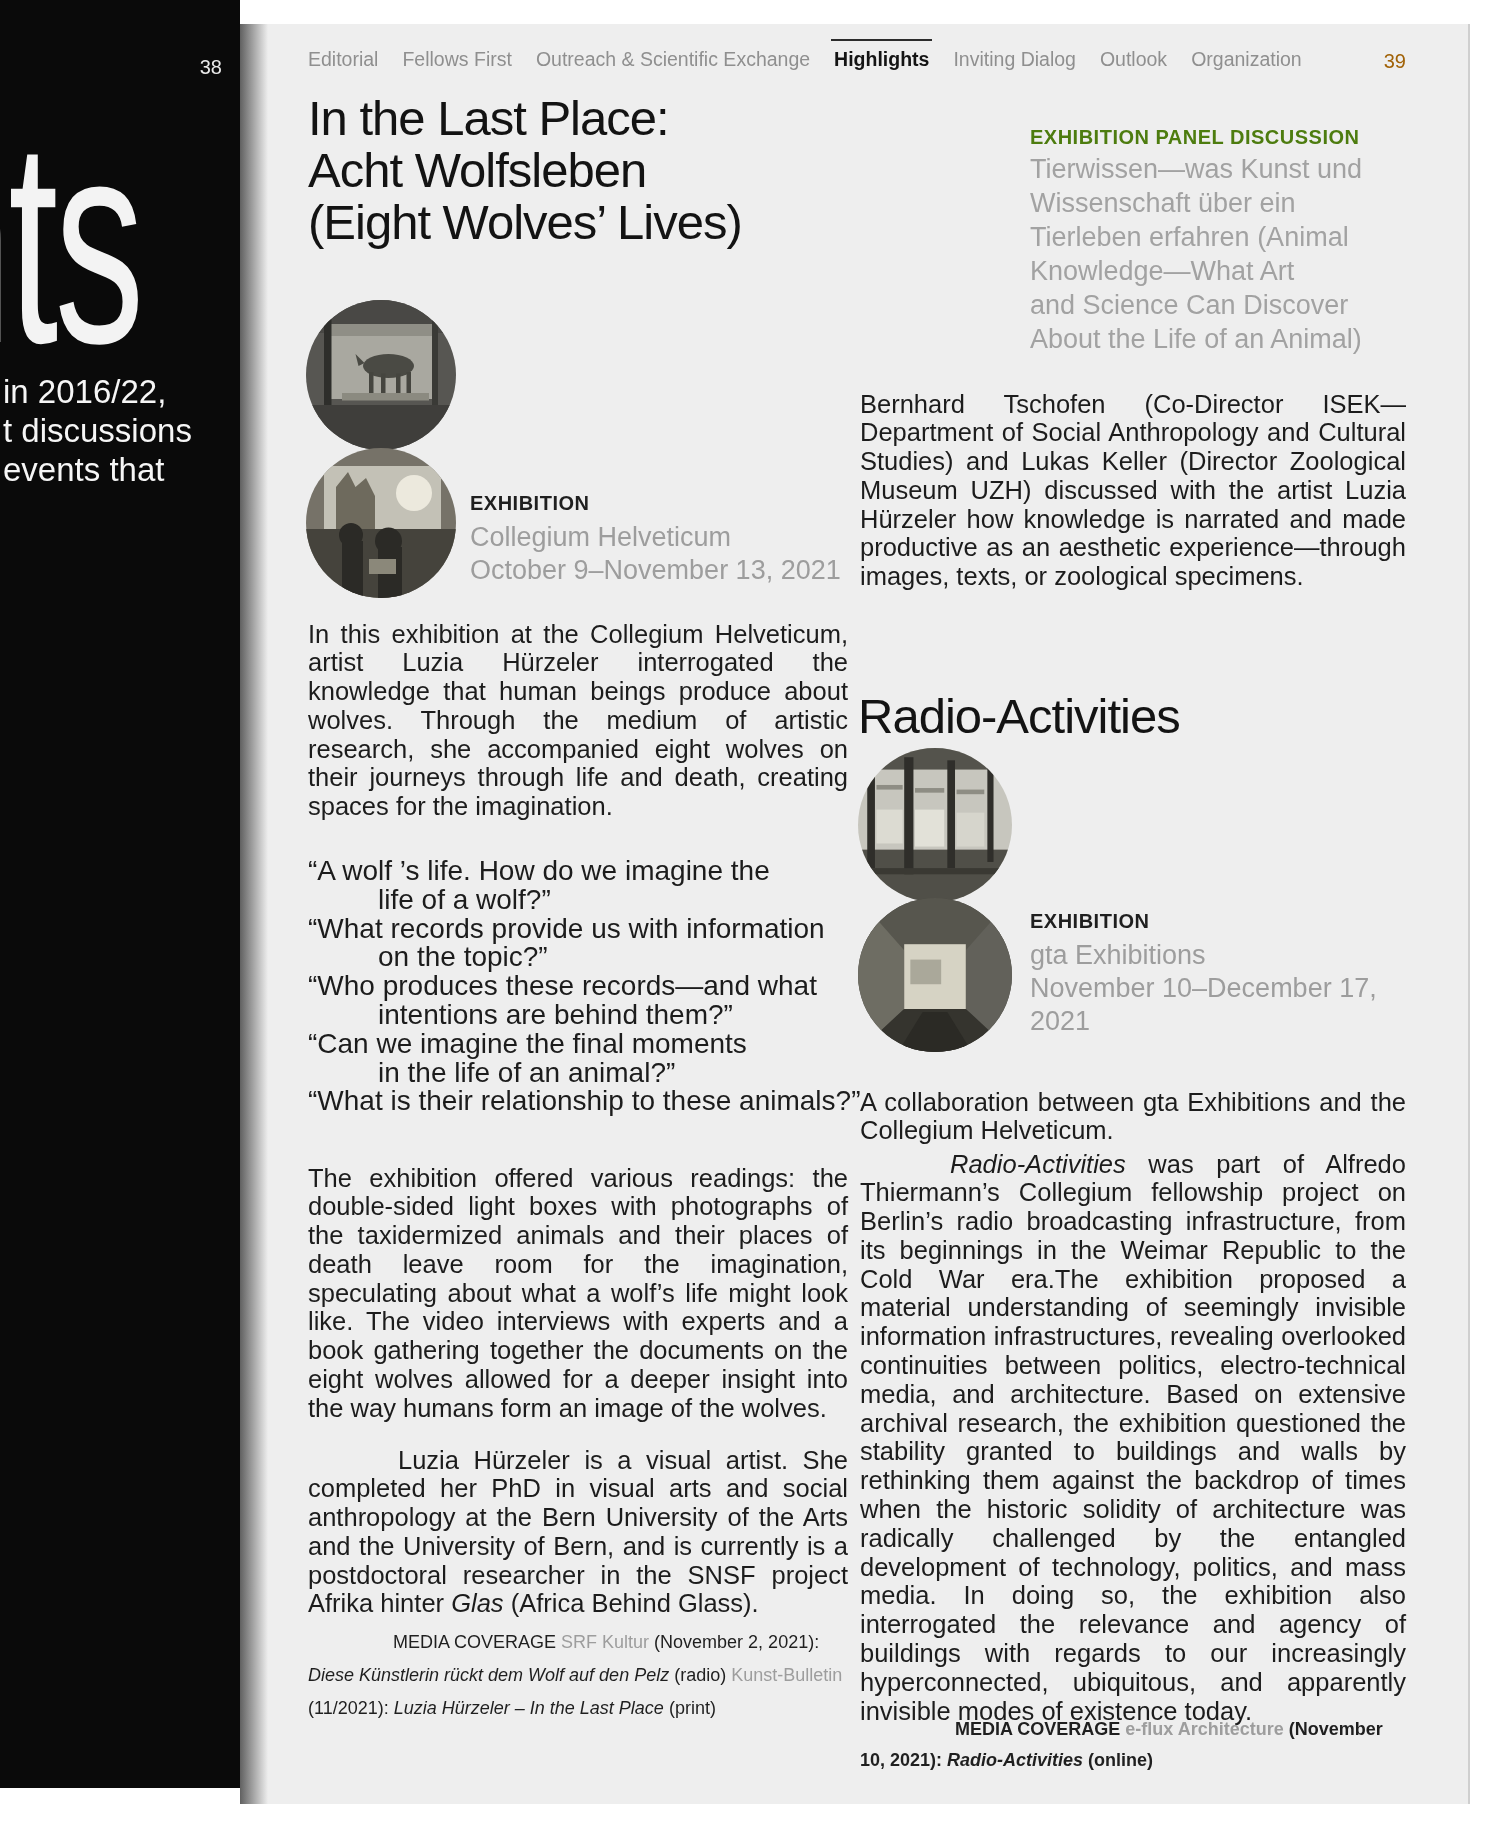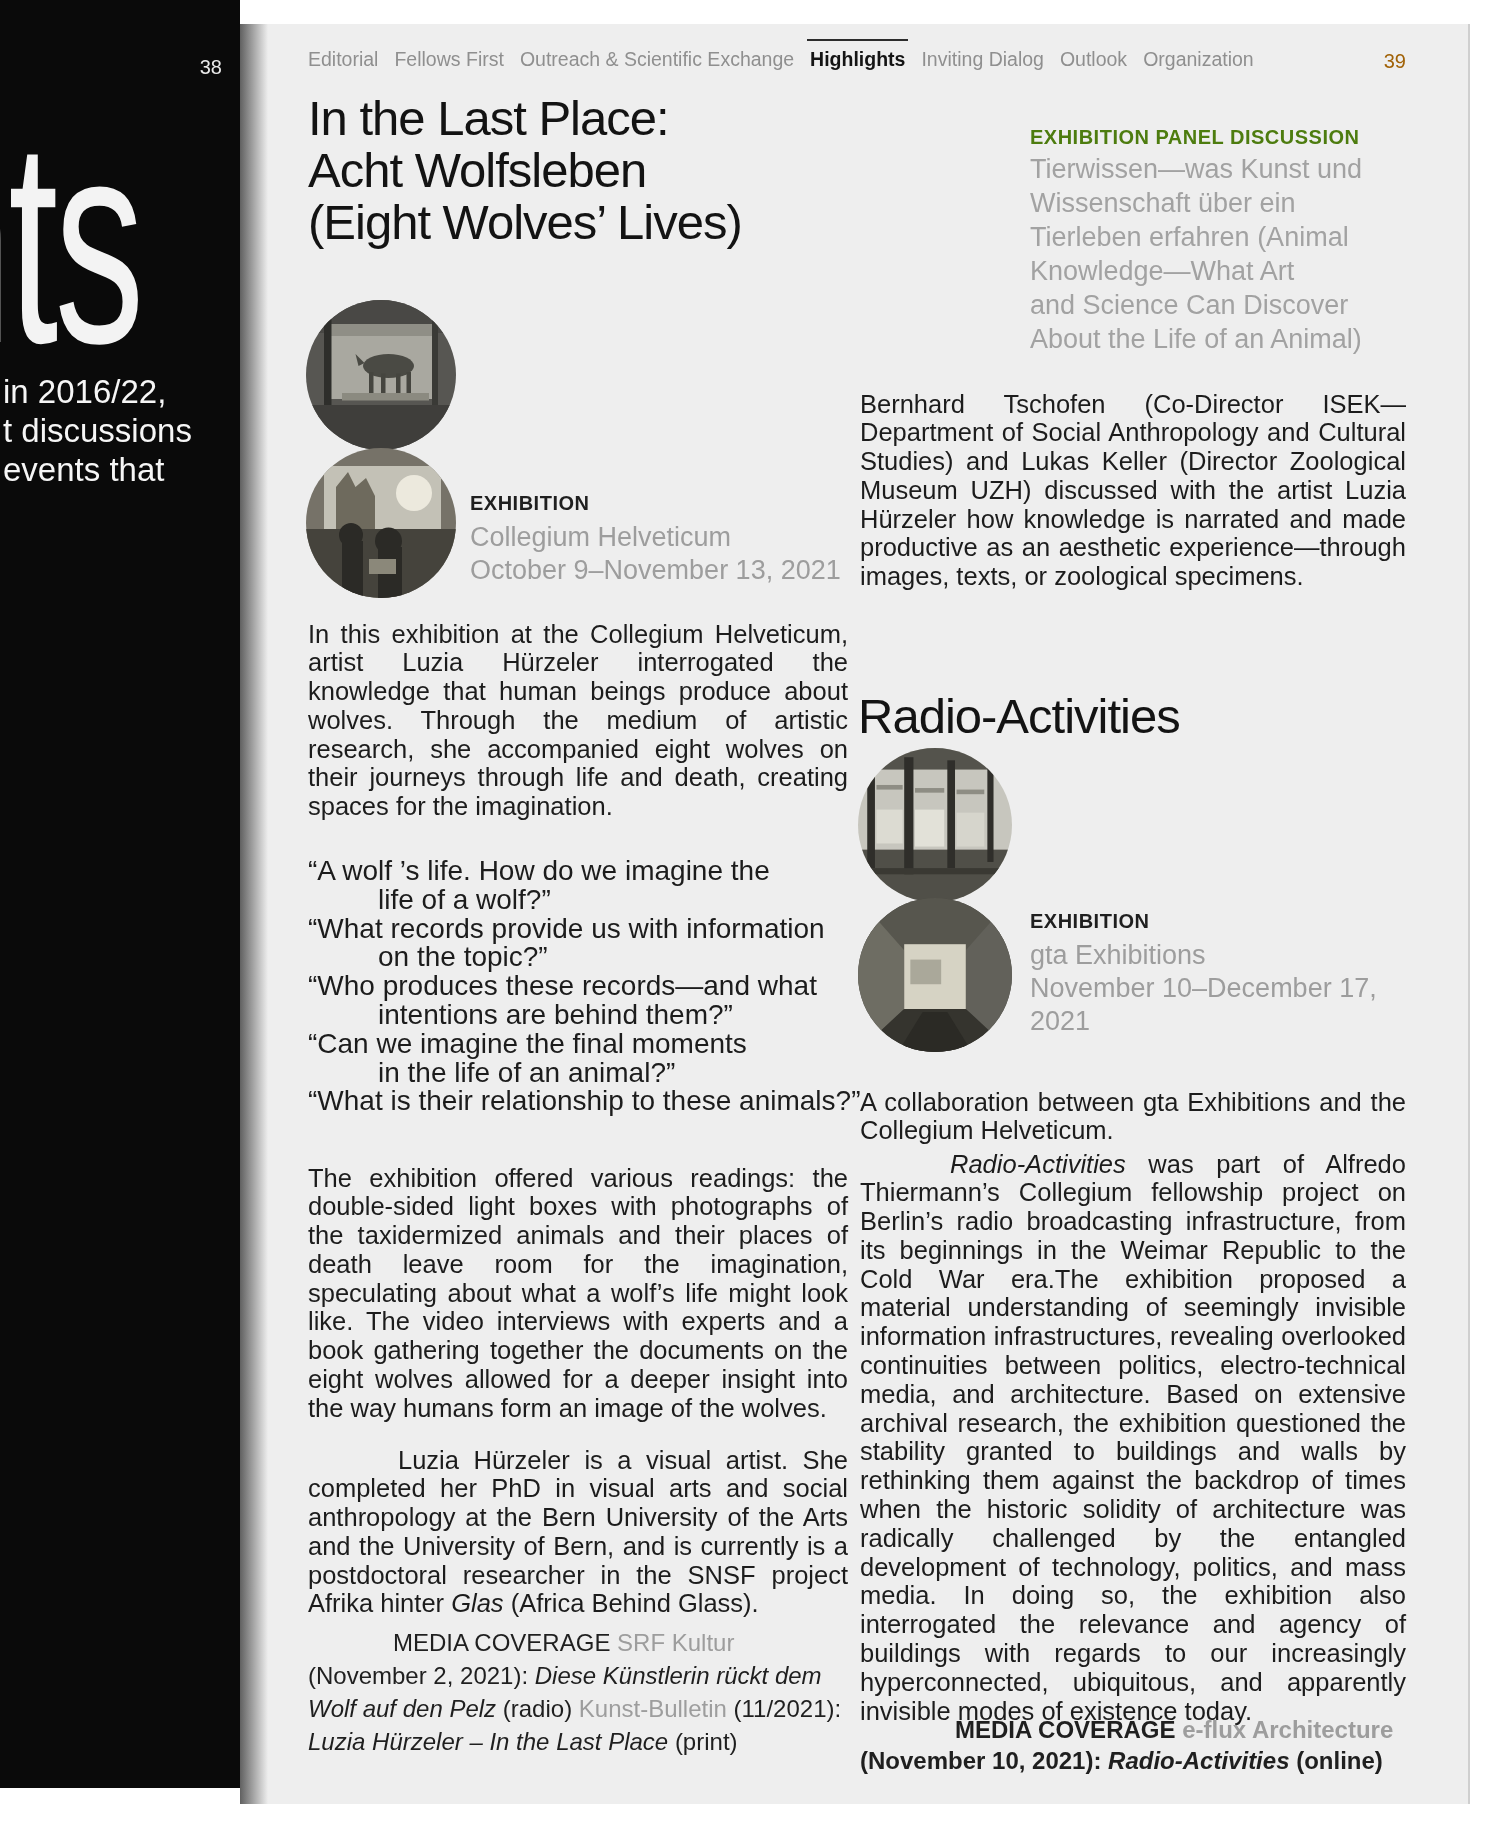--- a/index.html
+++ b/index.html
@@ -12,21 +12,21 @@
   .bigword{position:absolute;left:-88px;top:96px;font-size:290px;line-height:290px;
            color:#f3f3f3;letter-spacing:-6px;transform:scaleX(0.62);transform-origin:0 0;white-space:nowrap;}
   .side-lines{position:absolute;left:3px;top:372px;font-size:33px;line-height:39px;color:#f6f6f6;white-space:nowrap;}
 
   
   .page{position:absolute;left:240px;top:24px;width:1228px;height:1780px;background:#eeeeee;
         border-right:2px solid #cfcfcf;}
   .gutter{position:absolute;left:240px;top:24px;width:28px;height:1780px;
           background:linear-gradient(90deg,rgba(10,10,10,.62),rgba(10,10,10,0));pointer-events:none;}
 
-  .nav{position:absolute;left:308px;top:48px;display:flex;gap:16px;font-size:19.5px;color:#8f8f8f;white-space:nowrap;justify-content:space-between;}
+  .nav{position:absolute;left:308px;top:48px;display:flex;gap:24px;font-size:19.5px;color:#8f8f8f;white-space:nowrap;justify-content:space-between;}
   .nav .active{color:#141414;font-weight:bold;position:relative;}
   .nav .active::before{content:"";position:absolute;left:-3px;right:-3px;top:-9px;height:2px;background:#2c2c2c;}
   .page39-num{position:absolute;right:94px;top:50px;font-size:20px;color:#a16207;}
 
   .h1{position:absolute;font-size:49px;line-height:52px;letter-spacing:-1px;color:#131313;white-space:nowrap;}
   .title-left{left:308px;top:92px;}
   .title-radio{left:858px;top:690px;}
 
   .circle{position:absolute;border-radius:50%;overflow:hidden;}
   .circle svg{display:block;width:100%;height:100%;}
@@ -50,21 +50,21 @@
   .p1L{top:594px;}
   .p2L{top:1138px;}
   .bioL{top:1420px;text-indent:90px;}
   .p1R{top:364px;}
   .collabR{top:1062px;}
   .p2R{top:1124px;text-indent:90px;}
 
   .quotes{position:absolute;left:308px;top:857px;width:560px;font-size:28px;line-height:28.8px;color:#1c1c1c;}
   .quotes .qi{padding-left:70px;}
 
-  .media{position:absolute;font-size:24px;line-height:33px;color:#1f1f1f;margin-top:34px;}
+  .media{position:absolute;font-size:18px;line-height:33px;color:#1f1f1f;margin-top:34px;}
   .mediaL{left:308px;top:1592px;width:540px;text-indent:85px;}
   .mediaR{left:860px;top:1680px;width:546px;text-indent:95px;line-height:31px;font-weight:bold;}
   .gr{color:#9d9d9d;}
   .it{font-style:italic;}
 </style>
 </head>
 <body>
 
 <div class="canvas">
 

